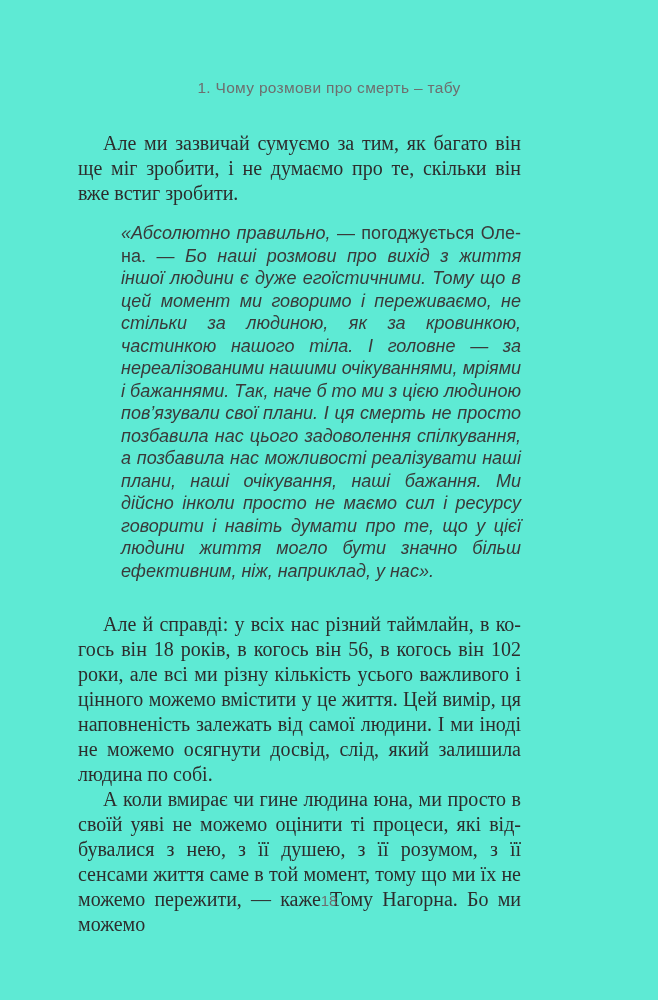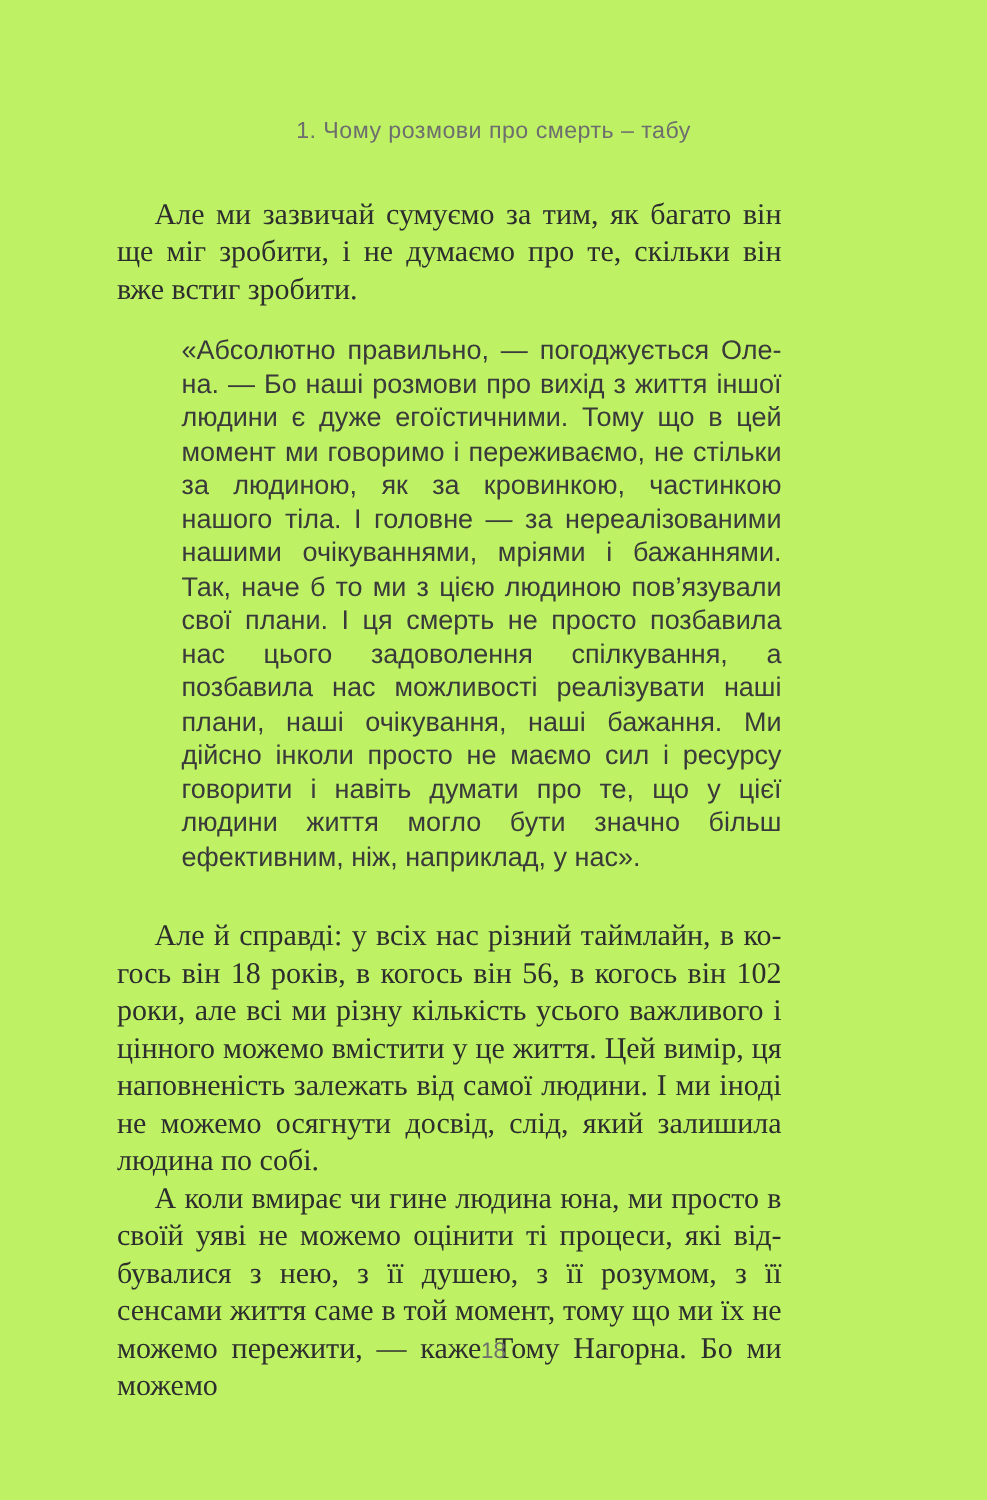--- a/index.html
+++ b/index.html
@@ -4,21 +4,21 @@
 <style>
   html, body {
     margin: 0;
     padding: 0;
     background: #ffffff;
   }
   .page {
     position: relative;
     width: 658px;
     height: 1000px;
-    background: #bef264;
+    background: #5eead4;
     overflow: hidden;
     font-family: "Liberation Serif", "DejaVu Serif", serif;
   }
   .running-head {
     position: absolute;
     top: 79px;
     left: 0;
     width: 100%;
     text-align: center;
     font-family: "Liberation Sans", "DejaVu Sans", sans-serif;
@@ -45,21 +45,21 @@
   .quote-block {
     margin: 16px 0 30px 43px;
     width: 400px;
     font-family: "Liberation Sans", "DejaVu Sans", sans-serif;
     font-size: 18px;
     line-height: 22.5px;
     color: #3a3a3a;
     text-align: justify;
     hyphens: manual;
   }
-  .quote-block .it { }
+  .quote-block .it { font-style: italic; }
   .quote-block .up { font-style: normal; }
   .folio {
     position: absolute;
     top: 892px;
     left: 0;
     width: 100%;
     text-align: center;
     font-family: "Liberation Sans", "DejaVu Sans", sans-serif;
     font-size: 15px;
     line-height: 18px;

